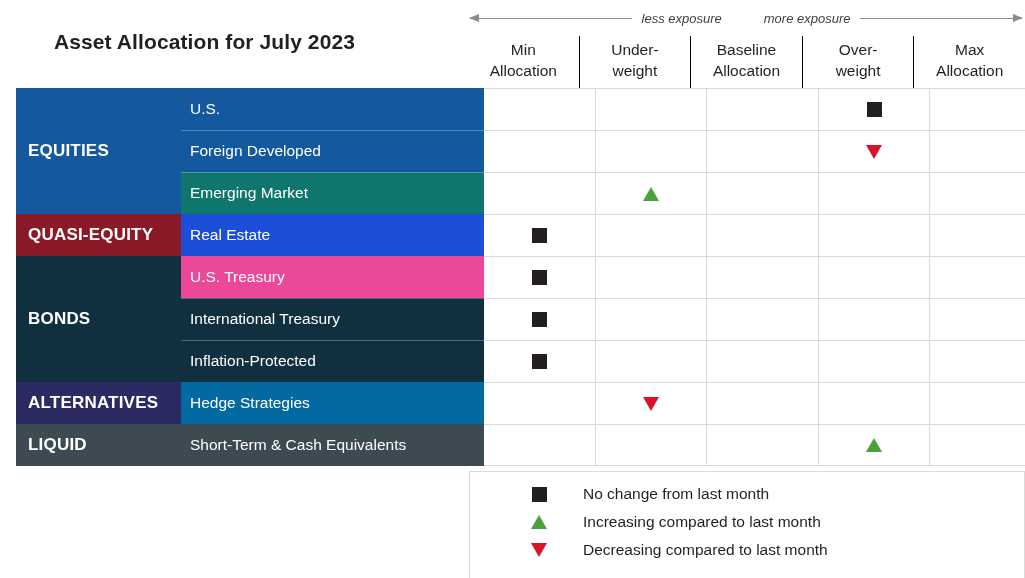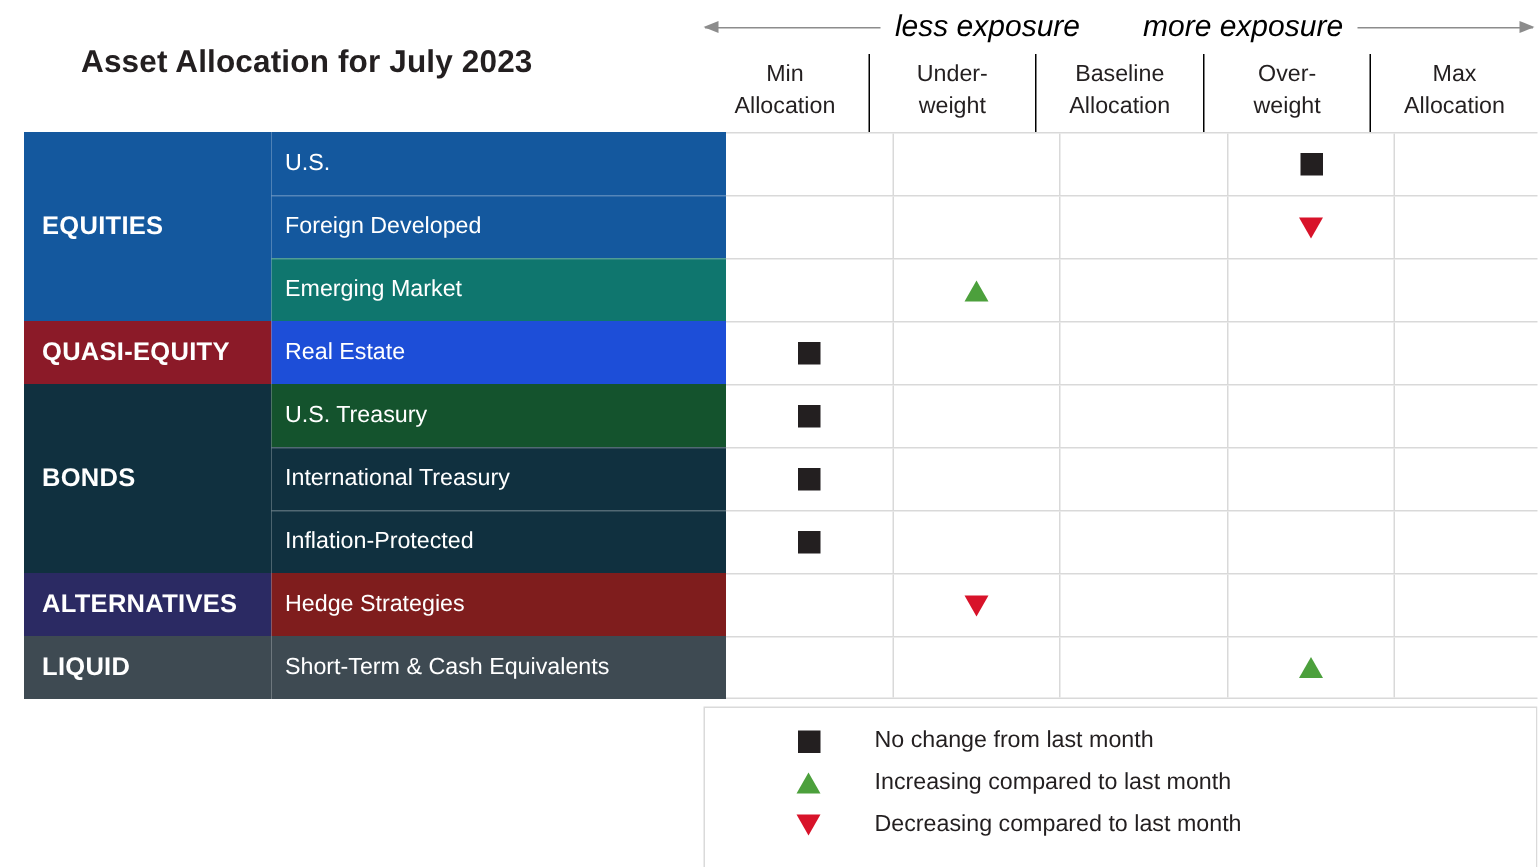--- a/index.html
+++ b/index.html
@@ -67,22 +67,22 @@
     right: -1px;
     top: -4px;
     width: 0;
     height: 0;
     border-top: 4.5px solid transparent;
     border-bottom: 4.5px solid transparent;
     border-left: 10px solid #8c8c8c;
   }
   .exposure-label {
     font-style: italic;
-    font-size: 20px;
-    color: #000000;
+    font-size: 13px;
+    color: #404040;
     padding: 0 10px;
     white-space: nowrap;
   }
   .exposure-gap { width: 22px; }
 
   
   .col-headers {
     position: absolute;
     left: 468px;
     top: 36px;
@@ -313,21 +313,21 @@
             <span class="marker-square"></span>
           </div>
           <div class="cell"></div>
           <div class="cell"></div>
           <div class="cell"></div>
           <div class="cell"></div>
         </div>
       </div>
       <div class="row">
         <div class="cat-cell" style="background: rgb(16, 48, 63);"></div>
-        <div class="name-cell" style="background: #14532d;">U.S. Treasury</div>
+        <div class="name-cell" style="background: #ec4899;">U.S. Treasury</div>
         <div class="cells">
           <div class="cell">
             <span class="marker-square"></span>
           </div>
           <div class="cell"></div>
           <div class="cell"></div>
           <div class="cell"></div>
           <div class="cell"></div>
         </div>
       </div>
@@ -352,21 +352,21 @@
             <span class="marker-square"></span>
           </div>
           <div class="cell"></div>
           <div class="cell"></div>
           <div class="cell"></div>
           <div class="cell"></div>
         </div>
       </div>
       <div class="row">
         <div class="cat-cell" style="background: rgb(43, 42, 99);">ALTERNATIVES</div>
-        <div class="name-cell" style="background: #7f1d1d;">Hedge Strategies</div>
+        <div class="name-cell" style="background: #0369a1;">Hedge Strategies</div>
         <div class="cells">
           <div class="cell"></div>
           <div class="cell">
             <span class="marker-down"></span>
           </div>
           <div class="cell"></div>
           <div class="cell"></div>
           <div class="cell"></div>
         </div>
       </div>

